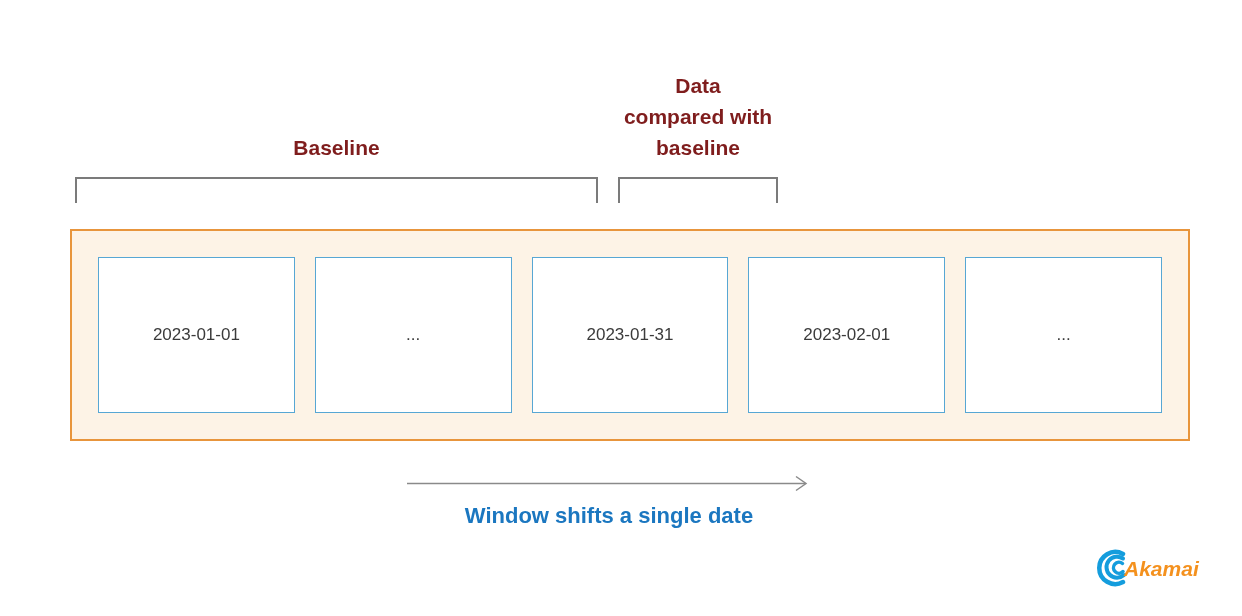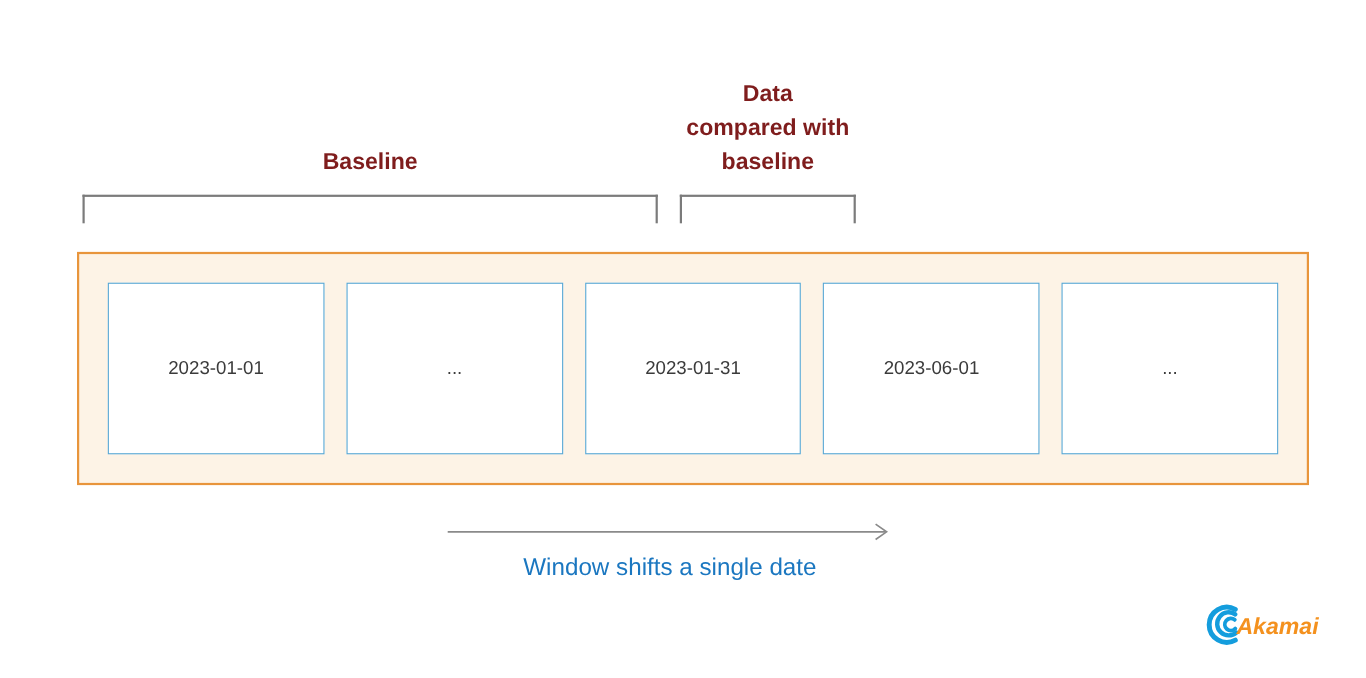--- a/index.html
+++ b/index.html
@@ -71,21 +71,21 @@
     width: 406px;
     height: 17px;
   }
   .caption {
     position: absolute;
     left: 406px;
     top: 503px;
     width: 406px;
     text-align: center;
     color: #1b77c0;
-    font-weight: normal;
+    font-weight: bold;
     font-size: 22px;
   }
   .logo {
     position: absolute;
     left: 1096px;
     top: 545px;
     width: 114px;
     height: 44px;
   }
   .logo-text {
@@ -107,21 +107,21 @@
   <div class="blue-label label-baseline">Baseline</div>
 
   <div class="bracket bracket-baseline"></div>
 
   <div class="bracket bracket-compared"></div>
 
   <div class="window">
     <div class="date-cell">2023-01-01</div>
     <div class="date-cell">...</div>
     <div class="date-cell">2023-01-31</div>
-    <div class="date-cell">2023-06-01</div>
+    <div class="date-cell">2023-02-01</div>
     <div class="date-cell">...</div>
   </div>
 
   <svg class="shift-arrow" viewBox="0 0 406 17" xmlns="http://www.w3.org/2000/svg">
     <line x1="1" y1="8.5" x2="399" y2="8.5" stroke="#8a8a8a" stroke-width="1.5"></line>
     <path d="M 390 1.5 L 400 8.5 L 390 15.5" fill="none" stroke="#8a8a8a" stroke-width="1.5"></path>
   </svg>
 
   <div class="caption">Window shifts a single date</div>
 

